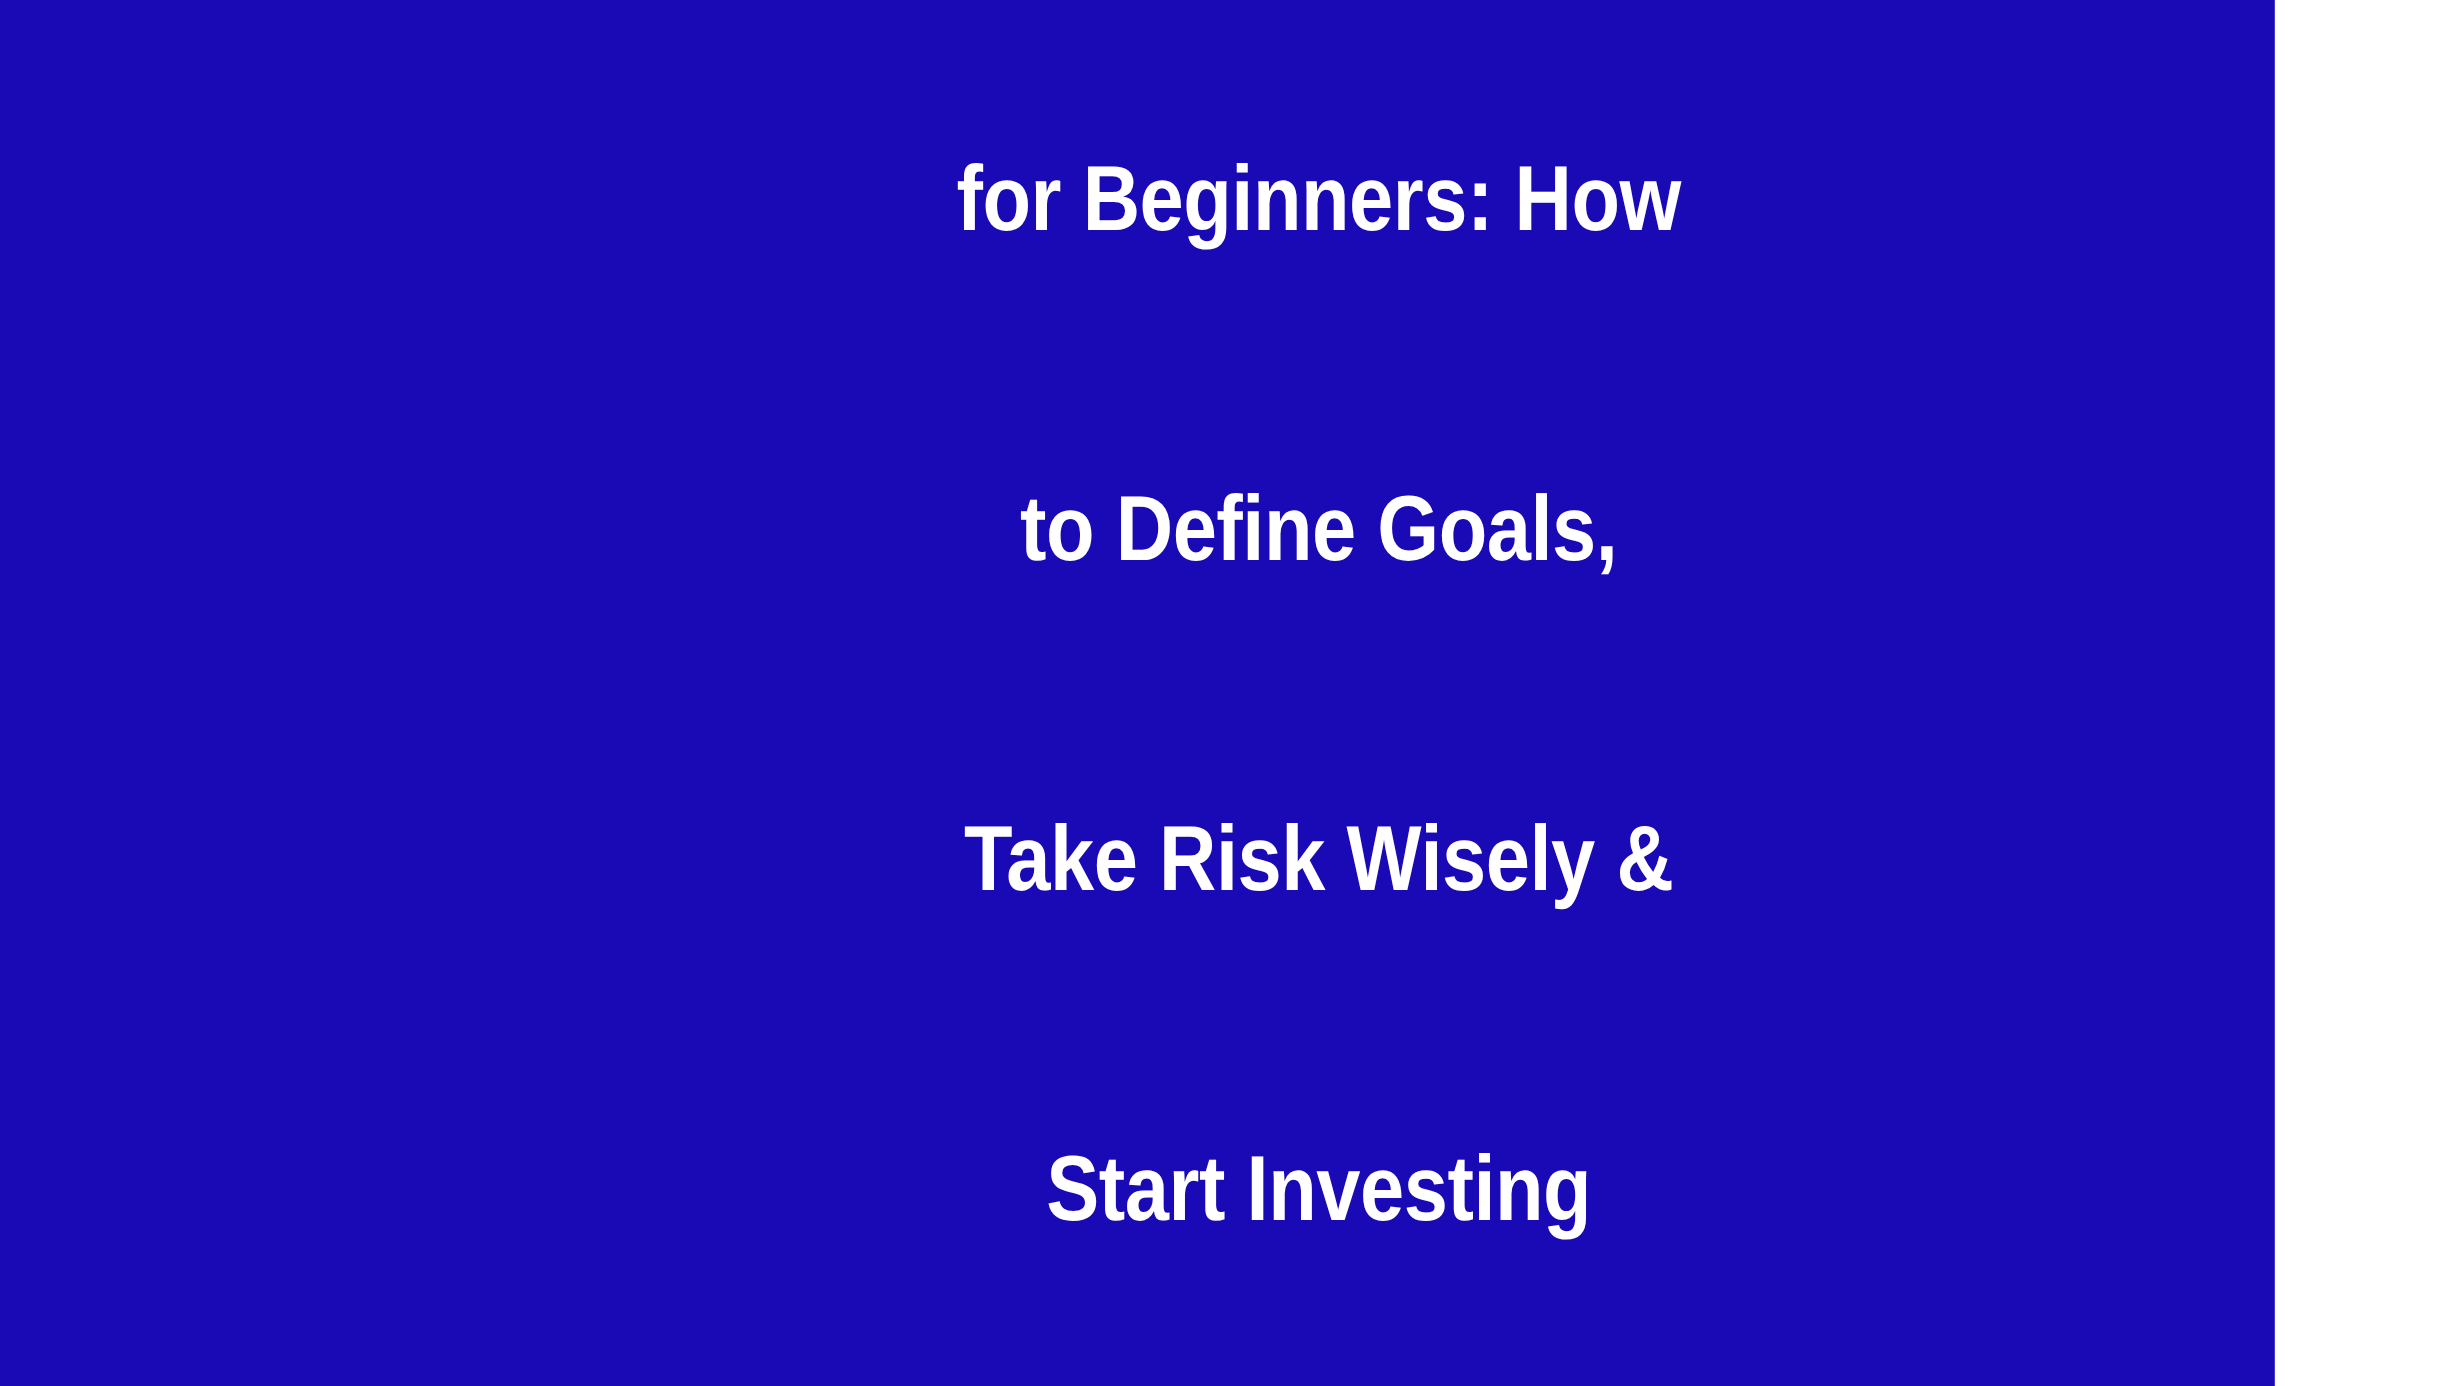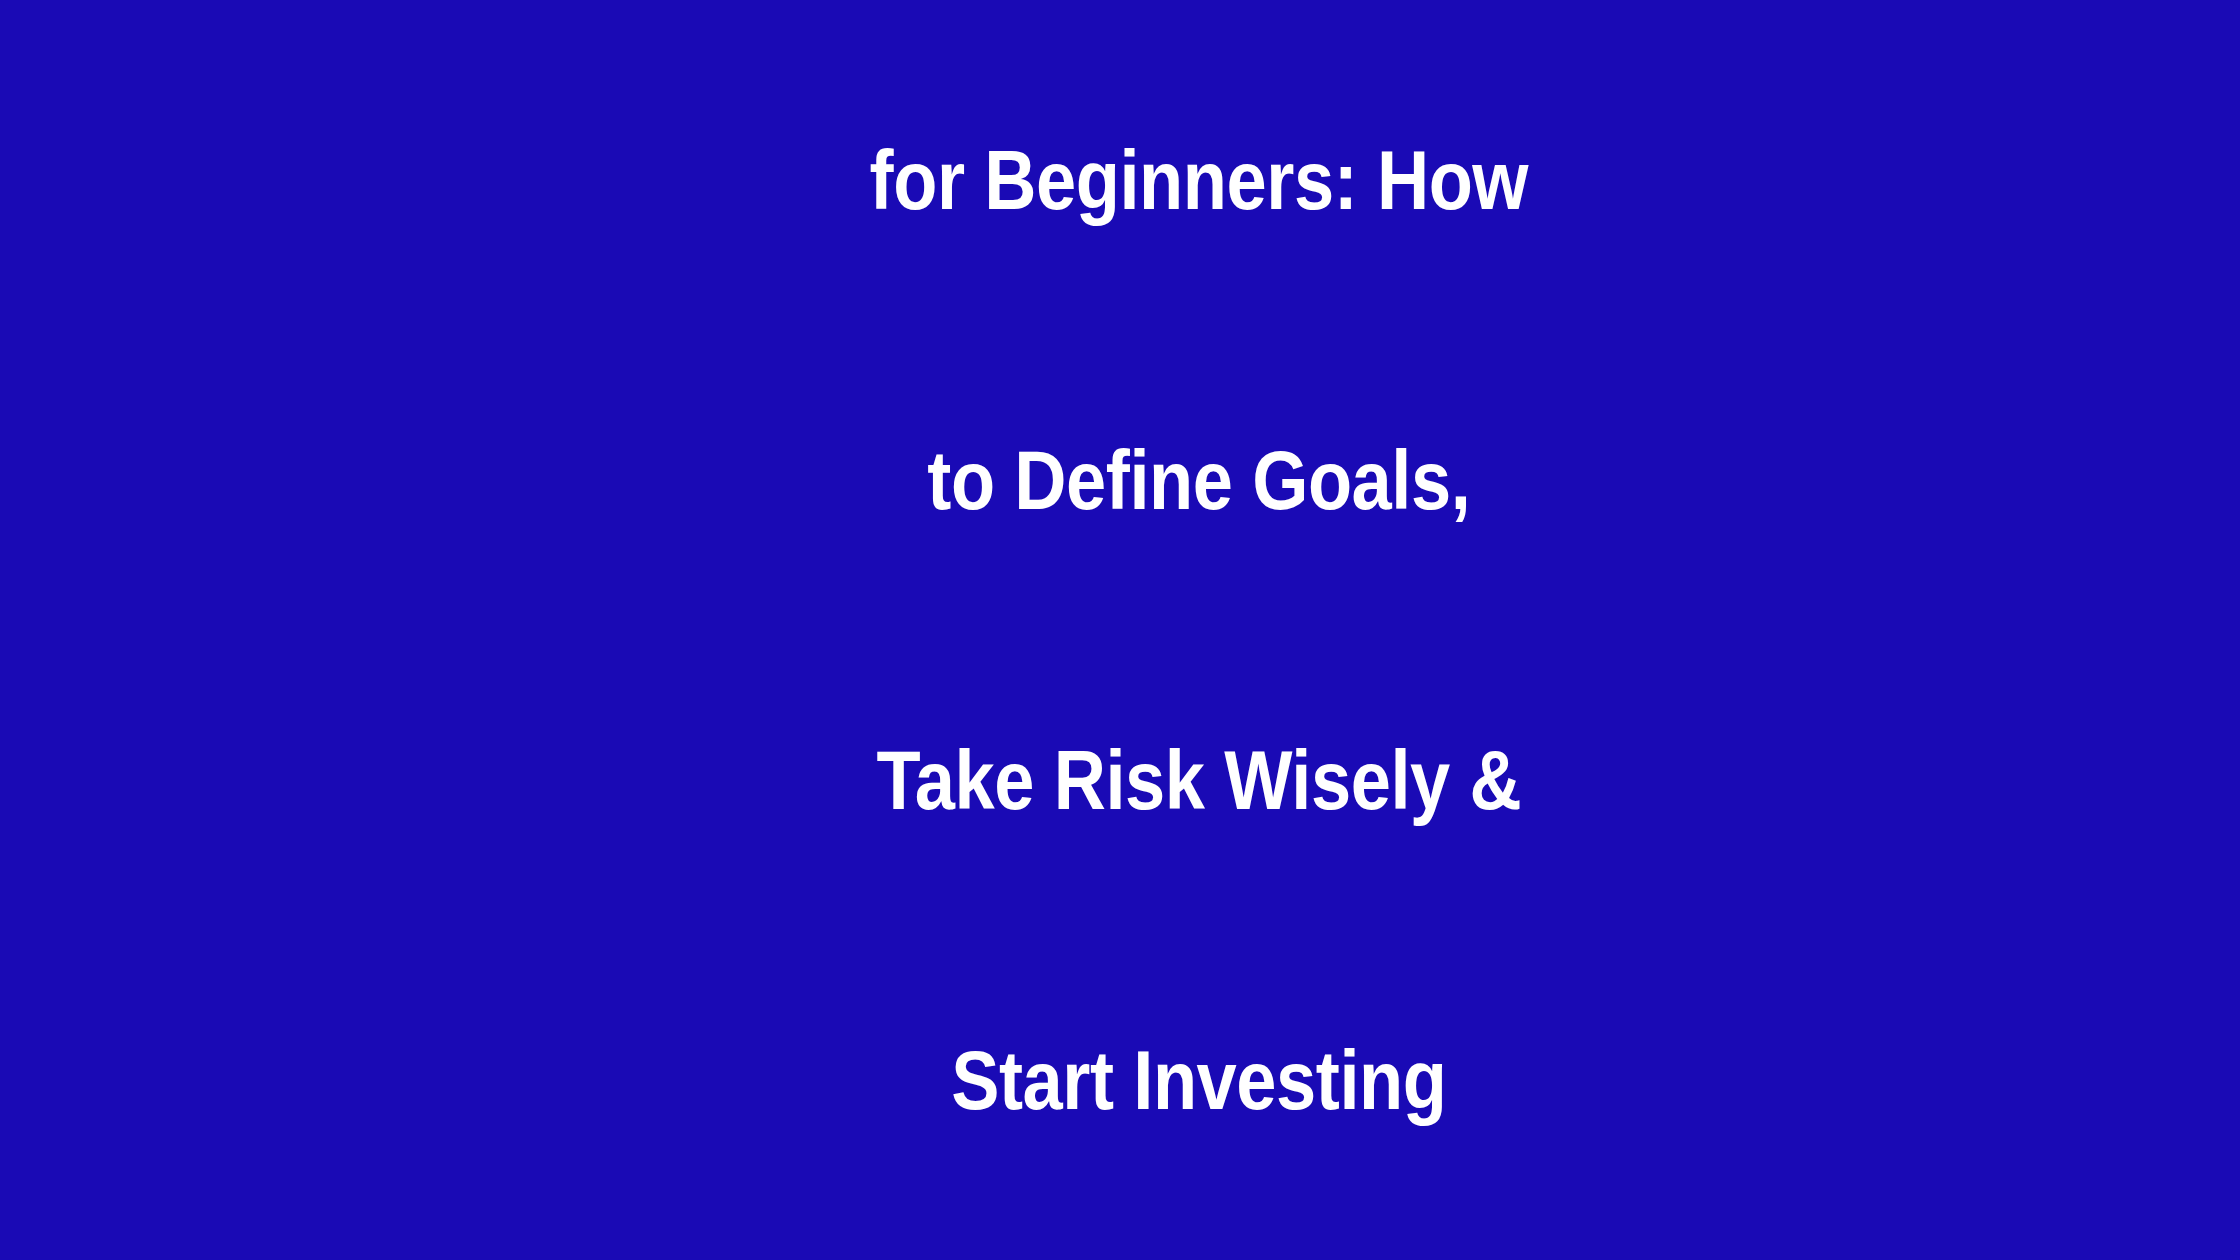--- a/index.html
+++ b/index.html
@@ -8,21 +8,21 @@
   }
   body {
     width: 2240px;
     height: 1260px;
     overflow: hidden;
     font-family: "Liberation Sans", sans-serif;
   }
 
   #slide {
     position: relative;
-    width: 2240px;
+    width: 2068px;
     height: 1260px;
     background: #1A0AB5;
     box-sizing: border-box;
   }
 
   
   #title-block {
     position: absolute;
     left: 0;
     top: 0;

